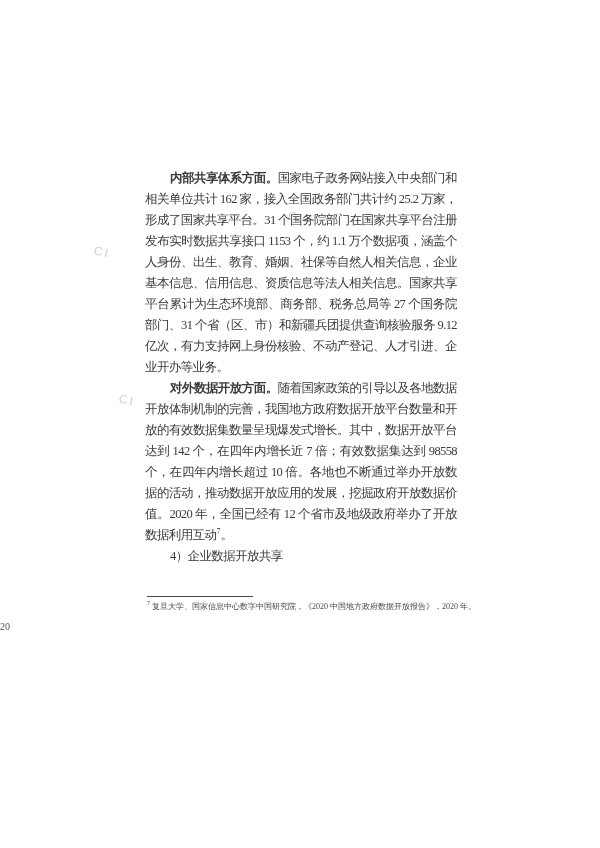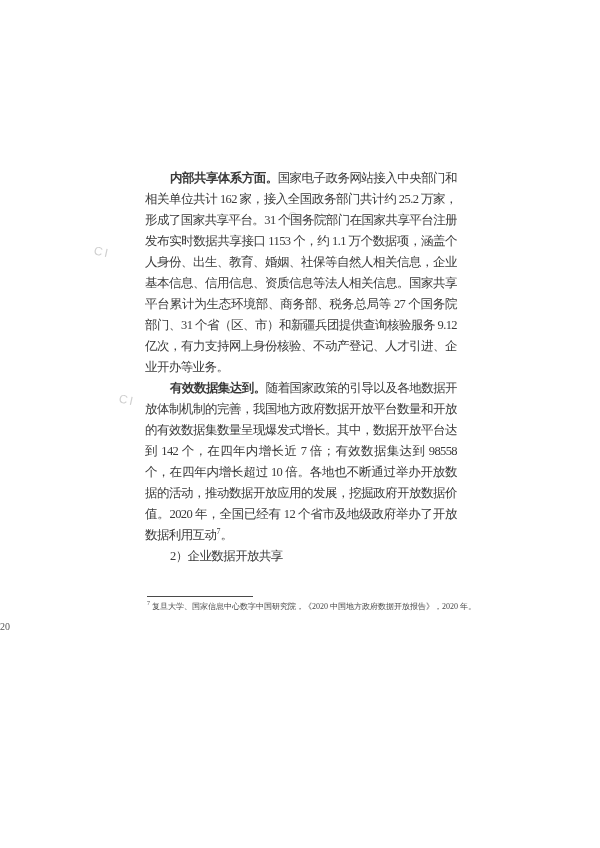--- a/index.html
+++ b/index.html
@@ -101,23 +101,23 @@
 
   <span class="watermark wm1">CI</span>
   <span class="watermark wm2">CI</span>
   <span class="watermark wm3">CI</span>
   <span class="watermark wm4">CI</span>
 
   <div class="content">
 
     <p class="para"><span class="lead">内部共享体系方面。</span><span>国家电子政务网站接入中央部门和相关单位共计 162 家，接入全国政务部门共计约 25.2 万家，形成了国家共享平台。31 个国务院部门在国家共享平台注册发布实时数据共享接口 1153 个，约 1.1 万个数据项，涵盖个人身份、出生、教育、婚姻、社保等自然人相关信息，企业基本信息、信用信息、资质信息等法人相关信息。国家共享平台累计为生态环境部、商务部、税务总局等 27 个国务院部门、31 个省（区、市）和新疆兵团提供查询核验服务 9.12 亿次，有力支持网上身份核验、不动产登记、人才引进、企业开办等业务。</span></p>
 
-    <p class="para"><span class="lead">有效数据集达到。</span><span>随着国家政策的引导以及各地数据开放体制机制的完善，我国地方政府数据开放平台数量和开放的有效数据集数量呈现爆发式增长。其中，数据开放平台达到 142 个，在四年内增长近 7 倍；有效数据集达到 98558 个，在四年内增长超过 10 倍。各地也不断通过举办开放数据的活动，推动数据开放应用的发展，挖掘政府开放数据价值。2020 年，全国已经有 12 个省市及地级政府举办了开放数据利用互动</span><sup class="fnref">7</sup><span>。</span></p>
+    <p class="para"><span class="lead">对外数据开放方面。</span><span>随着国家政策的引导以及各地数据开放体制机制的完善，我国地方政府数据开放平台数量和开放的有效数据集数量呈现爆发式增长。其中，数据开放平台达到 142 个，在四年内增长近 7 倍；有效数据集达到 98558 个，在四年内增长超过 10 倍。各地也不断通过举办开放数据的活动，推动数据开放应用的发展，挖掘政府开放数据价值。2020 年，全国已经有 12 个省市及地级政府举办了开放数据利用互动</span><sup class="fnref">7</sup><span>。</span></p>
 
-    <p class="subheading"><span>2）企业数据开放共享</span></p>
+    <p class="subheading"><span>4）企业数据开放共享</span></p>
 
 
   </div>
 
   <div class="footnote-block">
     <div class="footnote-rule"></div>
     <div class="footnote"><sup>7</sup><span>复旦大学、国家信息中心数字中国研究院，《2020 中国地方政府数据开放报告》，2020 年。</span></div>
   </div>
 
   <div class="page-number">20</div>

